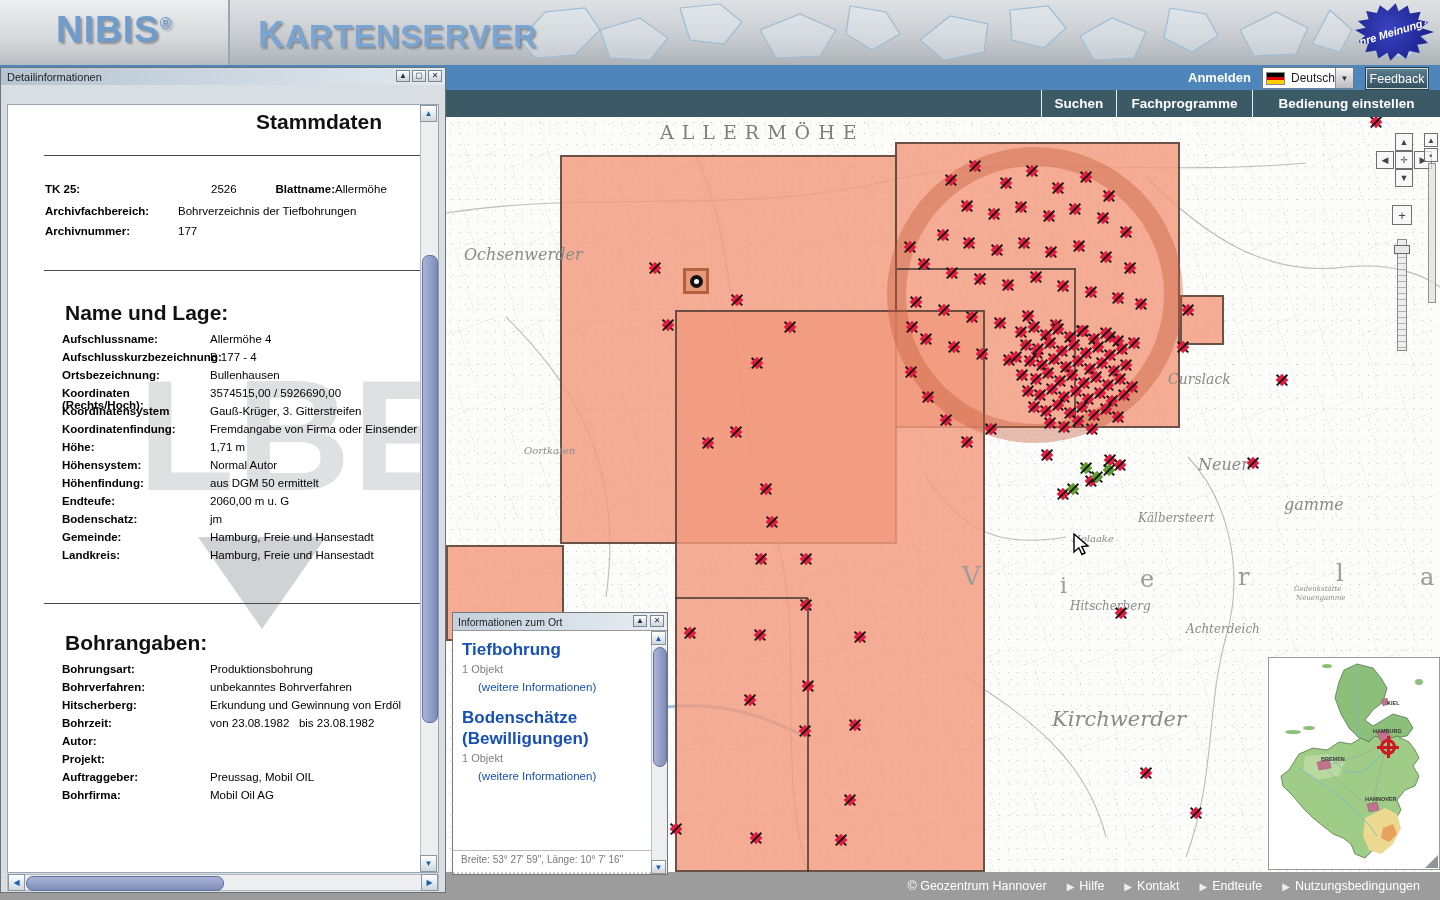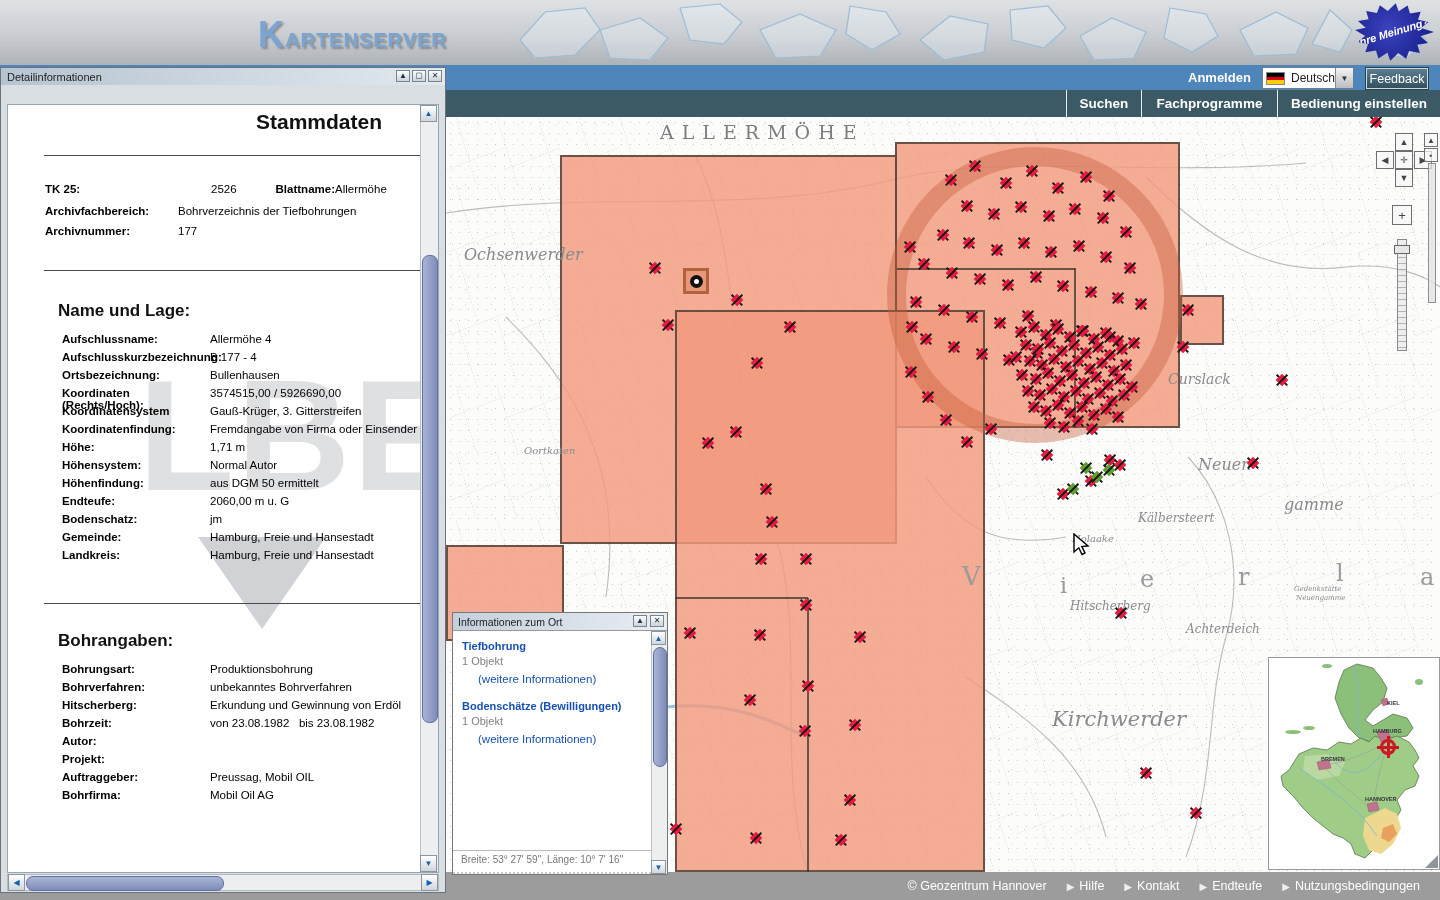--- a/index.html
+++ b/index.html
@@ -4,41 +4,41 @@
 <style>
   html,body{margin:0;padding:0;background:#9c9c9c;}
   #app{position:relative;width:1440px;height:900px;overflow:hidden;font-family:"Liberation Sans",sans-serif;background:#9c9c9c;}
   
   .hdr{position:absolute;left:0;top:0;width:1440px;height:65px;background:linear-gradient(180deg,#dfe2e5 0%,#c9cdd1 55%,#aeb3b8 100%);overflow:hidden;}
   .hdr-left{position:absolute;left:0;top:0;width:228px;height:65px;background:linear-gradient(180deg,#eceeef 0%,#d6d9db 60%,#b9bdc1 100%);border-right:2px solid #9fa5aa;}
   .logo{position:absolute;left:56px;top:9px;font-size:37px;font-weight:bold;color:#6f9bcd;letter-spacing:1px;text-shadow:2px 2px 2px rgba(80,80,80,.5);}
   .logo sup{font-size:16px;}
   .ktitle{position:absolute;left:258px;top:14px;color:#7aa5d2;font-weight:bold;text-shadow:2px 2px 2px rgba(80,80,80,.5);letter-spacing:1px;white-space:nowrap;}
   .ktitle .big{font-size:36px;}
-  .ktitle .rest{font-size:20px;margin-top:35px;}
+  .ktitle .rest{font-size:32px;margin-top:35px;}
   .hdr-pattern{position:absolute;left:490px;top:0;}
   
   .star{position:absolute;left:1352px;top:1px;width:82px;height:62px;
     clip-path:polygon(100% 50%,83.3% 56.9%,92.7% 67.8%,79.8% 70.7%,82.7% 83.7%,69.6% 80.5%,66% 93.3%,56.4% 84%,46.7% 96.2%,43.1% 83.3%,32.2% 92.7%,29.3% 79.8%,16.3% 82.7%,19.5% 69.6%,6.7% 66%,16% 56.4%,3.8% 46.7%,16.7% 43.1%,7.3% 32.2%,20.2% 29.3%,17.3% 16.3%,30.4% 19.5%,34% 6.7%,43.6% 16%,53.3% 3.8%,56.9% 16.7%,67.8% 7.3%,70.7% 20.2%,83.7% 17.3%,80.5% 30.4%,93.3% 34%,84% 43.6%);
     background:radial-gradient(circle at 45% 45%,#3c43c0 0%,#1b2490 70%);display:flex;align-items:center;justify-content:center;}
   .star span{color:#fff;font-style:italic;font-weight:bold;font-size:11px;transform:rotate(-17deg);white-space:nowrap;}
   
   .bluebar{position:absolute;left:0;top:65px;width:1440px;height:25px;background:#4e86bb;}
   .anmelden{position:absolute;left:1188px;top:5px;color:#fff;font-weight:bold;font-size:13px;}
   .langbox{position:absolute;left:1262px;top:2px;width:90px;height:20px;background:#fff;border:1px solid #6b7b87;display:flex;align-items:center;}
   .flag{width:17px;height:11px;margin-left:3px;background:linear-gradient(180deg,#000 33%,#d00 33%,#d00 66%,#ffce00 66%);border:1px solid #888;}
   .langbox .lab{font-size:12px;color:#222;margin-left:6px;flex:1;}
   .langbox .arr{width:17px;height:100%;background:linear-gradient(180deg,#f4f4f4,#b9bcc0);border-left:1px solid #8a8a8a;display:flex;align-items:center;justify-content:center;font-size:8px;color:#333;}
   .feedbackbtn{position:absolute;left:1366px;top:3px;width:60px;height:19px;background:linear-gradient(180deg,#5c7e90,#33505e);border:1px solid #cfd8dd;outline:1px solid #28404c;color:#fff;font-size:12.5px;display:flex;align-items:center;justify-content:center;}
   
   .menubar{position:absolute;left:0;top:90px;width:1440px;height:27px;background:#3c5a66;display:flex;color:#fff;font-weight:bold;font-size:13.5px;}
   .mcell{display:flex;align-items:center;justify-content:center;border-left:1px solid #e6ecef;height:100%;box-sizing:border-box;}
   .mcell.frag{width:38px;justify-content:flex-start;overflow:hidden;border-left:none;padding-left:1px;}
   .mcell.spacer{flex:1;}
-  .mcell.w1{width:75px;}.mcell.w2{width:136px;}.mcell.w3{width:163px;}
+  .mcell.w1{width:75px;}.mcell.w2{width:136px;}.mcell.w3{width:188px;}
   
   .map{position:absolute;left:446px;top:117px;width:994px;height:755px;overflow:hidden;
     background:
      radial-gradient(#c9c9c9 0.6px,transparent 0.8px),
      radial-gradient(#d8d8d8 0.5px,transparent 0.7px),
      linear-gradient(73deg,transparent 48.6%,rgba(150,150,150,.22) 49.3%,transparent 50%),
      linear-gradient(-21deg,transparent 48.8%,rgba(160,160,160,.18) 49.4%,transparent 50%),
      #fcfcfb;
     background-size:9px 11px,13px 15px,41px 67px,57px 83px;}
   .topo{position:absolute;left:0;top:0;}
@@ -83,34 +83,34 @@
   .mvbtn{width:13px;height:13px;border:1px solid #8a949c;background:linear-gradient(180deg,#fff,#d5dbe0);font-size:8px;color:#456;display:flex;align-items:center;justify-content:center;margin-right:6px;}
   .pbody{position:absolute;left:6px;top:36px;right:6px;bottom:19px;background:#fff;border:1px solid #98a6b4;overflow:hidden;}
   .wm{position:absolute;left:130px;top:240px;font-size:158px;font-weight:bold;color:rgba(110,116,122,.22);letter-spacing:2px;white-space:nowrap;}
   .wmarrow{position:absolute;left:190px;top:432px;width:0;height:0;border-left:64px solid transparent;border-right:64px solid transparent;border-top:92px solid rgba(150,156,162,.45);}
   .phead{position:absolute;left:248px;top:5px;font-size:21px;font-weight:bold;color:#111;}
   .hr{position:absolute;left:36px;right:16px;height:0;border-top:1.6px solid #4a4a4a;}
   .toprow{position:absolute;left:37px;right:14px;font-size:11.5px;display:flex;}
   .toprow .l{font-weight:bold;}
   .frow{position:absolute;left:54px;right:10px;font-size:11.5px;display:flex;}
   .frow .l{font-weight:bold;width:148px;flex:none;}
-  .sect{position:absolute;left:50px;font-size:17px;font-weight:bold;color:#111;}
+  .sect{position:absolute;left:57px;font-size:21px;font-weight:bold;color:#111;}
   
   .vsb{position:absolute;right:0;top:0;bottom:0;width:17px;background:#eceef0;border-left:1px solid #b8c0c8;}
   .sbtn{position:absolute;width:17px;height:17px;background:linear-gradient(180deg,#fff,#cfd6dc);border:1px solid #8a96a0;box-sizing:border-box;color:#1660b0;font-size:8px;display:flex;align-items:center;justify-content:center;}
   .vthumb{position:absolute;left:1px;width:14px;background:linear-gradient(90deg,#aab4d6,#7e8cba);border:1px solid #65719f;border-radius:7px;}
   .hscroll{position:absolute;left:6px;right:6px;bottom:1px;height:17px;background:#eceef0;border:1px solid #b0b8c0;box-sizing:border-box;}
   .hthumb{position:absolute;top:1px;height:13px;background:linear-gradient(180deg,#aab4d6,#7e8cba);border:1px solid #65719f;border-radius:7px;}
   
   .popup{position:absolute;left:452px;top:612px;width:216px;height:263px;background:#fff;border:1px solid #777;box-sizing:border-box;z-index:5;}
   .ptitle2{position:absolute;left:0;top:0;right:0;height:17px;background:linear-gradient(90deg,#c3d0dc,#e9eef3);display:flex;align-items:center;font-size:10.5px;color:#222;padding-left:5px;}
   .pop-body{position:absolute;left:0;top:17px;right:0;bottom:0;border-top:1px solid #999;}
   .pop-scroll{position:absolute;right:0;top:0;bottom:0;width:15px;background:#eceef0;border-left:1px solid #b8c0c8;}
   .pop-content{position:absolute;left:9px;right:18px;top:8px;font-size:11.5px;line-height:1.28;}
-  .pop-h{color:#1750b4;font-weight:bold;font-size:11px;}
+  .pop-h{color:#1750b4;font-weight:bold;font-size:17px;}
   .pop-count{color:#808080;font-size:11px;margin:1px 0 4px;}
   .pop-item{display:flex;}
   .pop-item .sq{flex:none;width:8px;height:8px;background:#d6d6d6;border:1px solid #aaa;margin:2px 6px 0 0;}
   .pop-link{color:#1750b4;margin:1px 0 12px 16px;}
   .pop-foot{position:absolute;left:0;right:15px;bottom:0;height:24px;border-top:1px solid #bbb;font-size:10px;color:#777;padding:3px 0 0 8px;box-sizing:border-box;
     background-image:repeating-linear-gradient(90deg,#ccc 0 2px,transparent 2px 4px);background-size:100% 2px;background-position:0 100%;background-repeat:no-repeat;}
   
   .footer{position:absolute;left:0;top:872px;width:1440px;height:28px;background:#9c9c9c;display:flex;align-items:center;justify-content:flex-end;color:#fff;font-size:12.5px;gap:0;z-index:2;}
   .footer .fitem{display:flex;align-items:center;margin-right:20px;}
   .footer .tri{color:#eee;font-size:10px;margin-right:5px;}
@@ -130,20 +130,23 @@
         <path d="M360,6 L396,12 L410,34 L382,50 L356,34 Z"></path>
           <path d="M430,40 L460,16 L498,24 L494,52 L454,60 Z"></path>
         <path d="M520,10 L558,6 L576,28 L554,48 L522,40 Z"></path>
           <path d="M590,36 L622,18 L656,32 L644,58 L604,60 Z"></path>
         <path d="M680,8 L716,14 L728,36 L702,52 L674,38 Z"></path>
           <path d="M750,30 L786,12 L818,28 L806,54 L764,56 Z"></path>
         <path d="M840,10 L862,30 L850,52 L822,44 Z"></path>
           <path d="M880,34 L912,20 L936,40 L918,58 L888,54 Z"></path>
       </g>
     </svg>
+    <div class="hdr-left">
+      <div class="logo"><span>NIBIS</span><sup>®</sup></div>
+    </div>
     <div class="ktitle"><span class="big">K</span><span class="rest">ARTENSERVER</span></div>
     <div class="star">
         <span>Ihre Meinung?</span>
       </div>
   </div>
 
   <div class="bluebar">
     <span class="anmelden">Anmelden</span>
     <div class="langbox">
       <span class="flag"></span>

